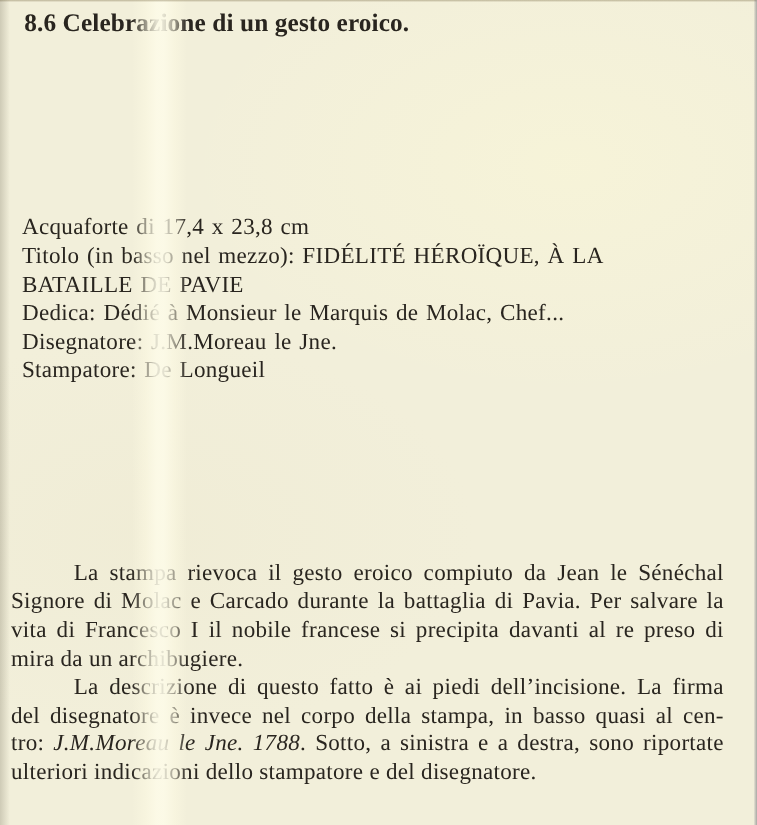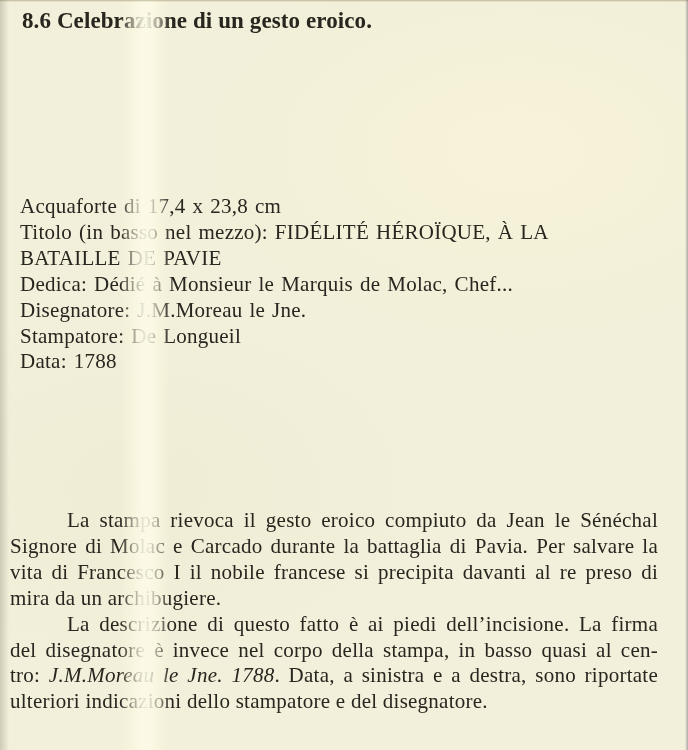--- a/index.html
+++ b/index.html
@@ -105,32 +105,31 @@
 
   <div class="title">8.6 Celebrazione di un gesto eroico.</div>
 
   <div class="meta">
       <div class="line">Acquaforte di 17,4 x 23,8 cm</div>
       <div class="line">Titolo (in basso nel mezzo): FIDÉLITÉ HÉROÏQUE, À LA</div>
       <div class="line">BATAILLE DE PAVIE</div>
       <div class="line">Dedica: Dédié à Monsieur le Marquis de Molac, Chef...</div>
       <div class="line">Disegnatore: J.M.Moreau le Jne.</div>
       <div class="line">Stampatore: De Longueil</div>
-      <div class="line">Data: 1788</div>
     </div>
 
   <div class="body-text">
       <div class="para">
         <div class="line">La stampa rievoca il gesto eroico compiuto da Jean le Sénéchal</div>
         <div class="line">Signore di Molac e Carcado durante la battaglia di Pavia. Per salvare la</div>
         <div class="line">vita di Francesco I il nobile francese si precipita davanti al re preso di</div>
         <div class="line">mira da un archibugiere.</div>
       </div>
       <div class="para">
         <div class="line">La descrizione di questo fatto è ai piedi dell’incisione. La firma</div>
         <div class="line">del disegnatore è invece nel corpo della stampa, in basso quasi al cen-</div>
-        <div class="line"><span>tro: </span><span class="italic">J.M.Moreau le Jne. 1788</span><span>. Data, a sinistra e a destra, sono riportate</span></div>
+        <div class="line"><span>tro: </span><span class="italic">J.M.Moreau le Jne. 1788</span><span>. Sotto, a sinistra e a destra, sono riportate</span></div>
         <div class="line">ulteriori indicazioni dello stampatore e del disegnatore.</div>
       </div>
     </div>
 
   <div class="fade-stripe"></div>
 </div>
 
 </body></html>

